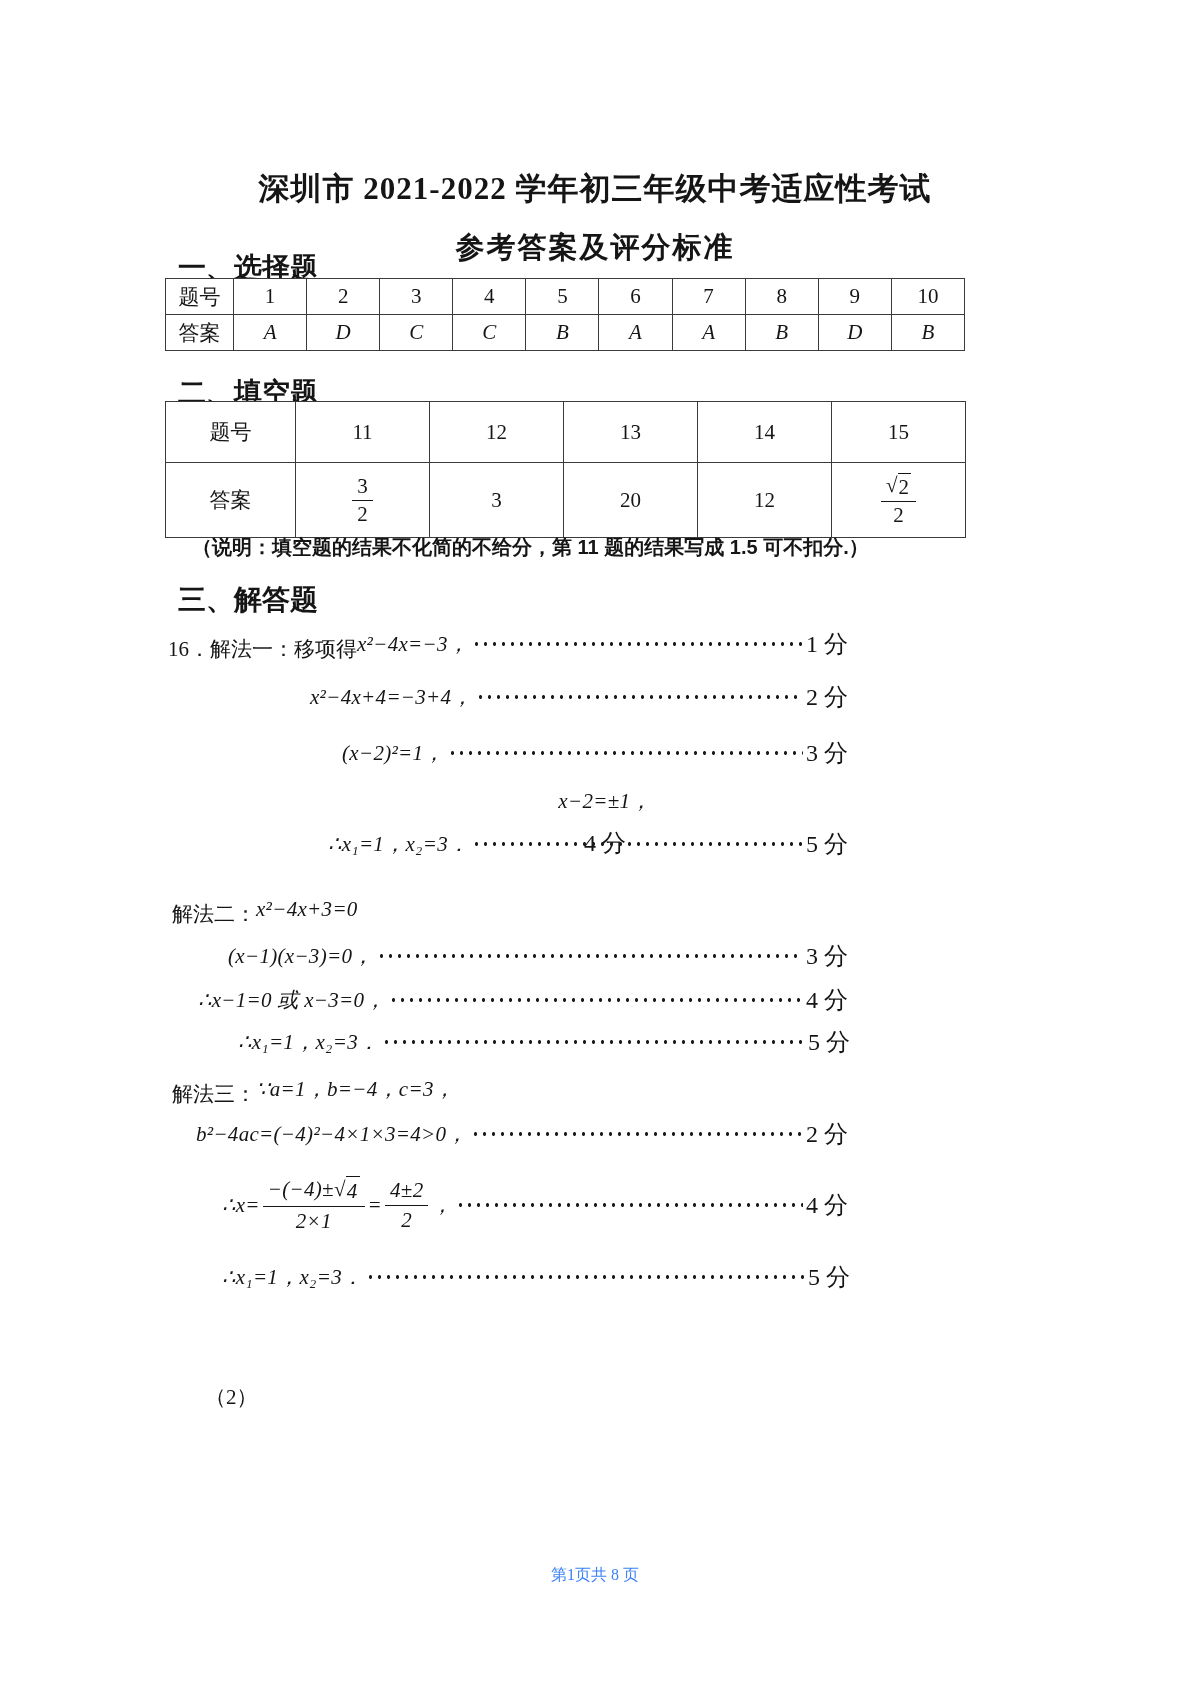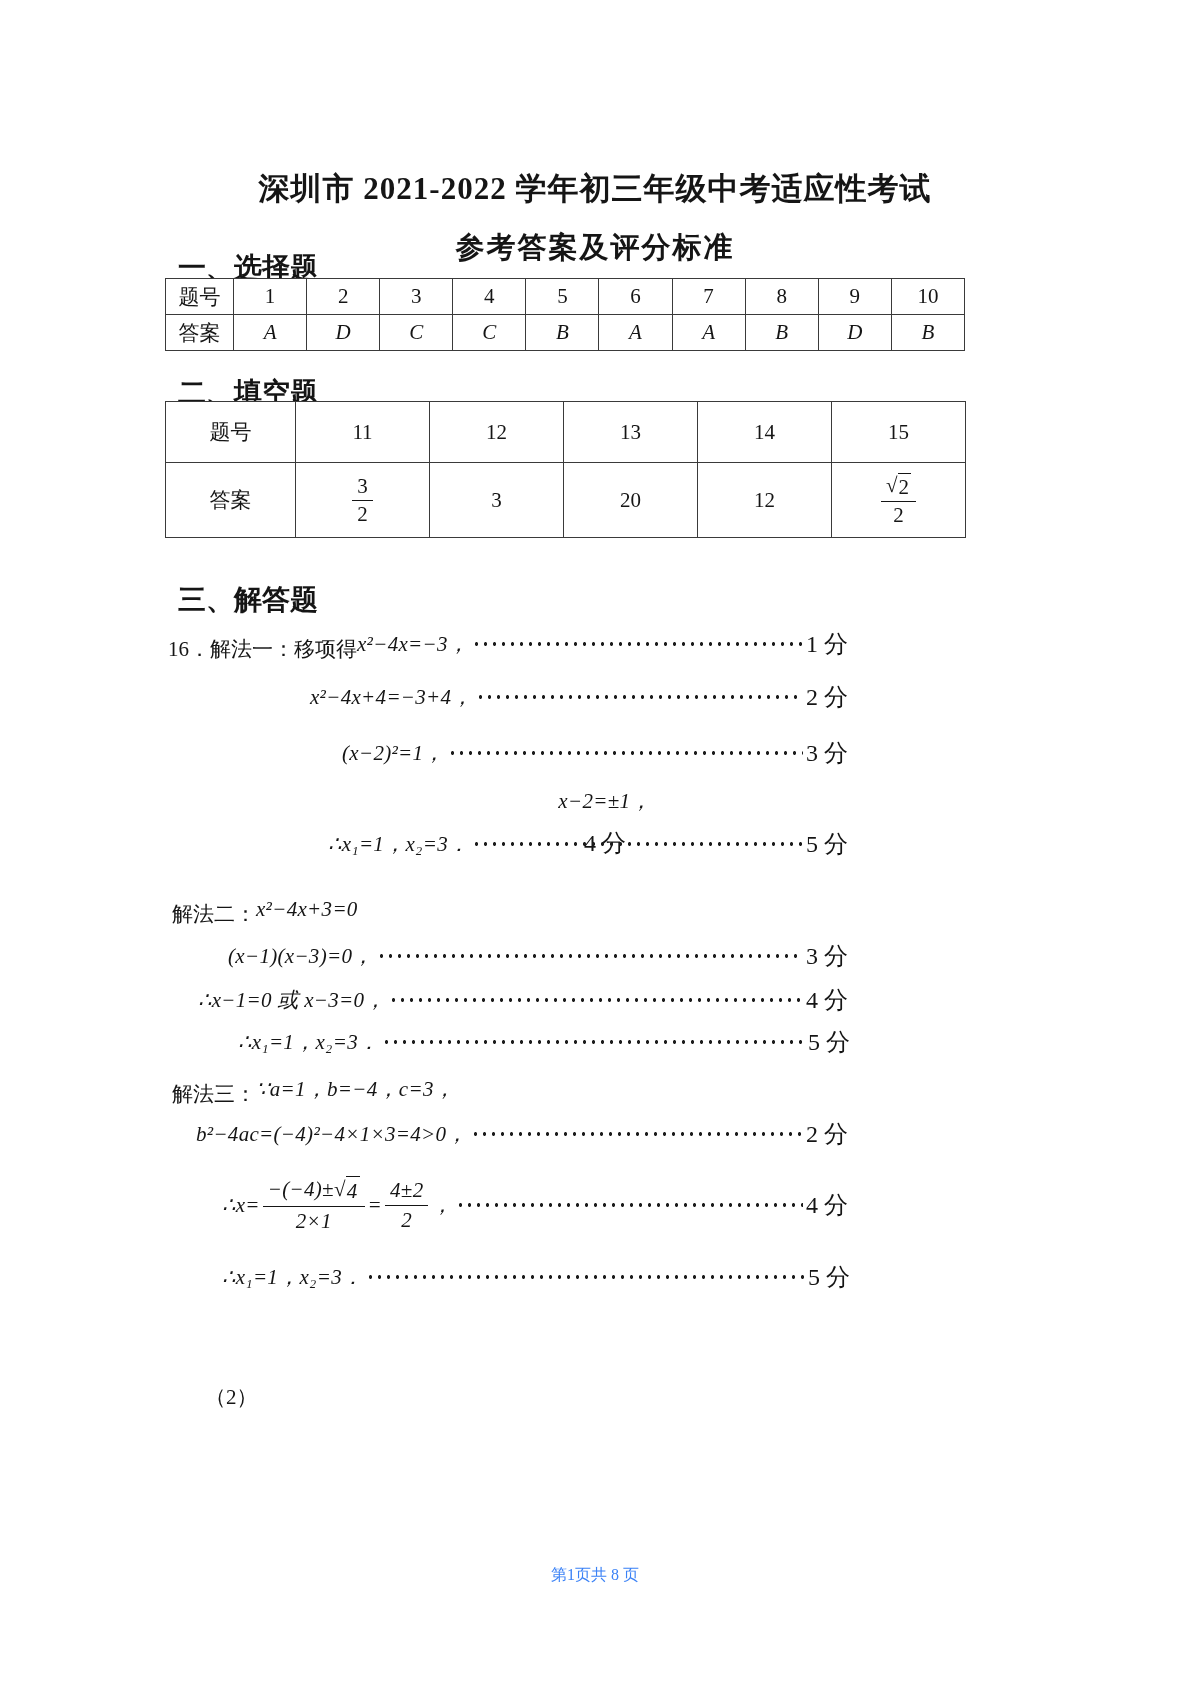--- a/index.html
+++ b/index.html
@@ -129,20 +129,21 @@
                   <span class="sqrt-sign">√</span>
                   <span class="sqrt-val">2</span>
                 </span></span>
           <span class="den">2</span>
         </span>
       </td>
     </tr>
   </tbody>
     </table>
 
+  <div class="abs note" style="left:192px; top:534px;">（说明：填空题的结果不化简的不给分，第 11 题的结果写成 1.5 可不扣分.）</div>
 
   <div class="abs sec-heading" style="left:170px; top:581px;">三、解答题</div>
 
   <div class="line abs" style="left:168px; top:626px; width:680px;">
     <span class="cn">16．解法一：移项得 </span>
     <span class="math">x²−4x=−3，</span>
     <span class="dots"></span>
     <span class="score">1 分</span>
   </div>
   <div class="line abs" style="left:310px; top:682px; width:538px;text-align:right;">

